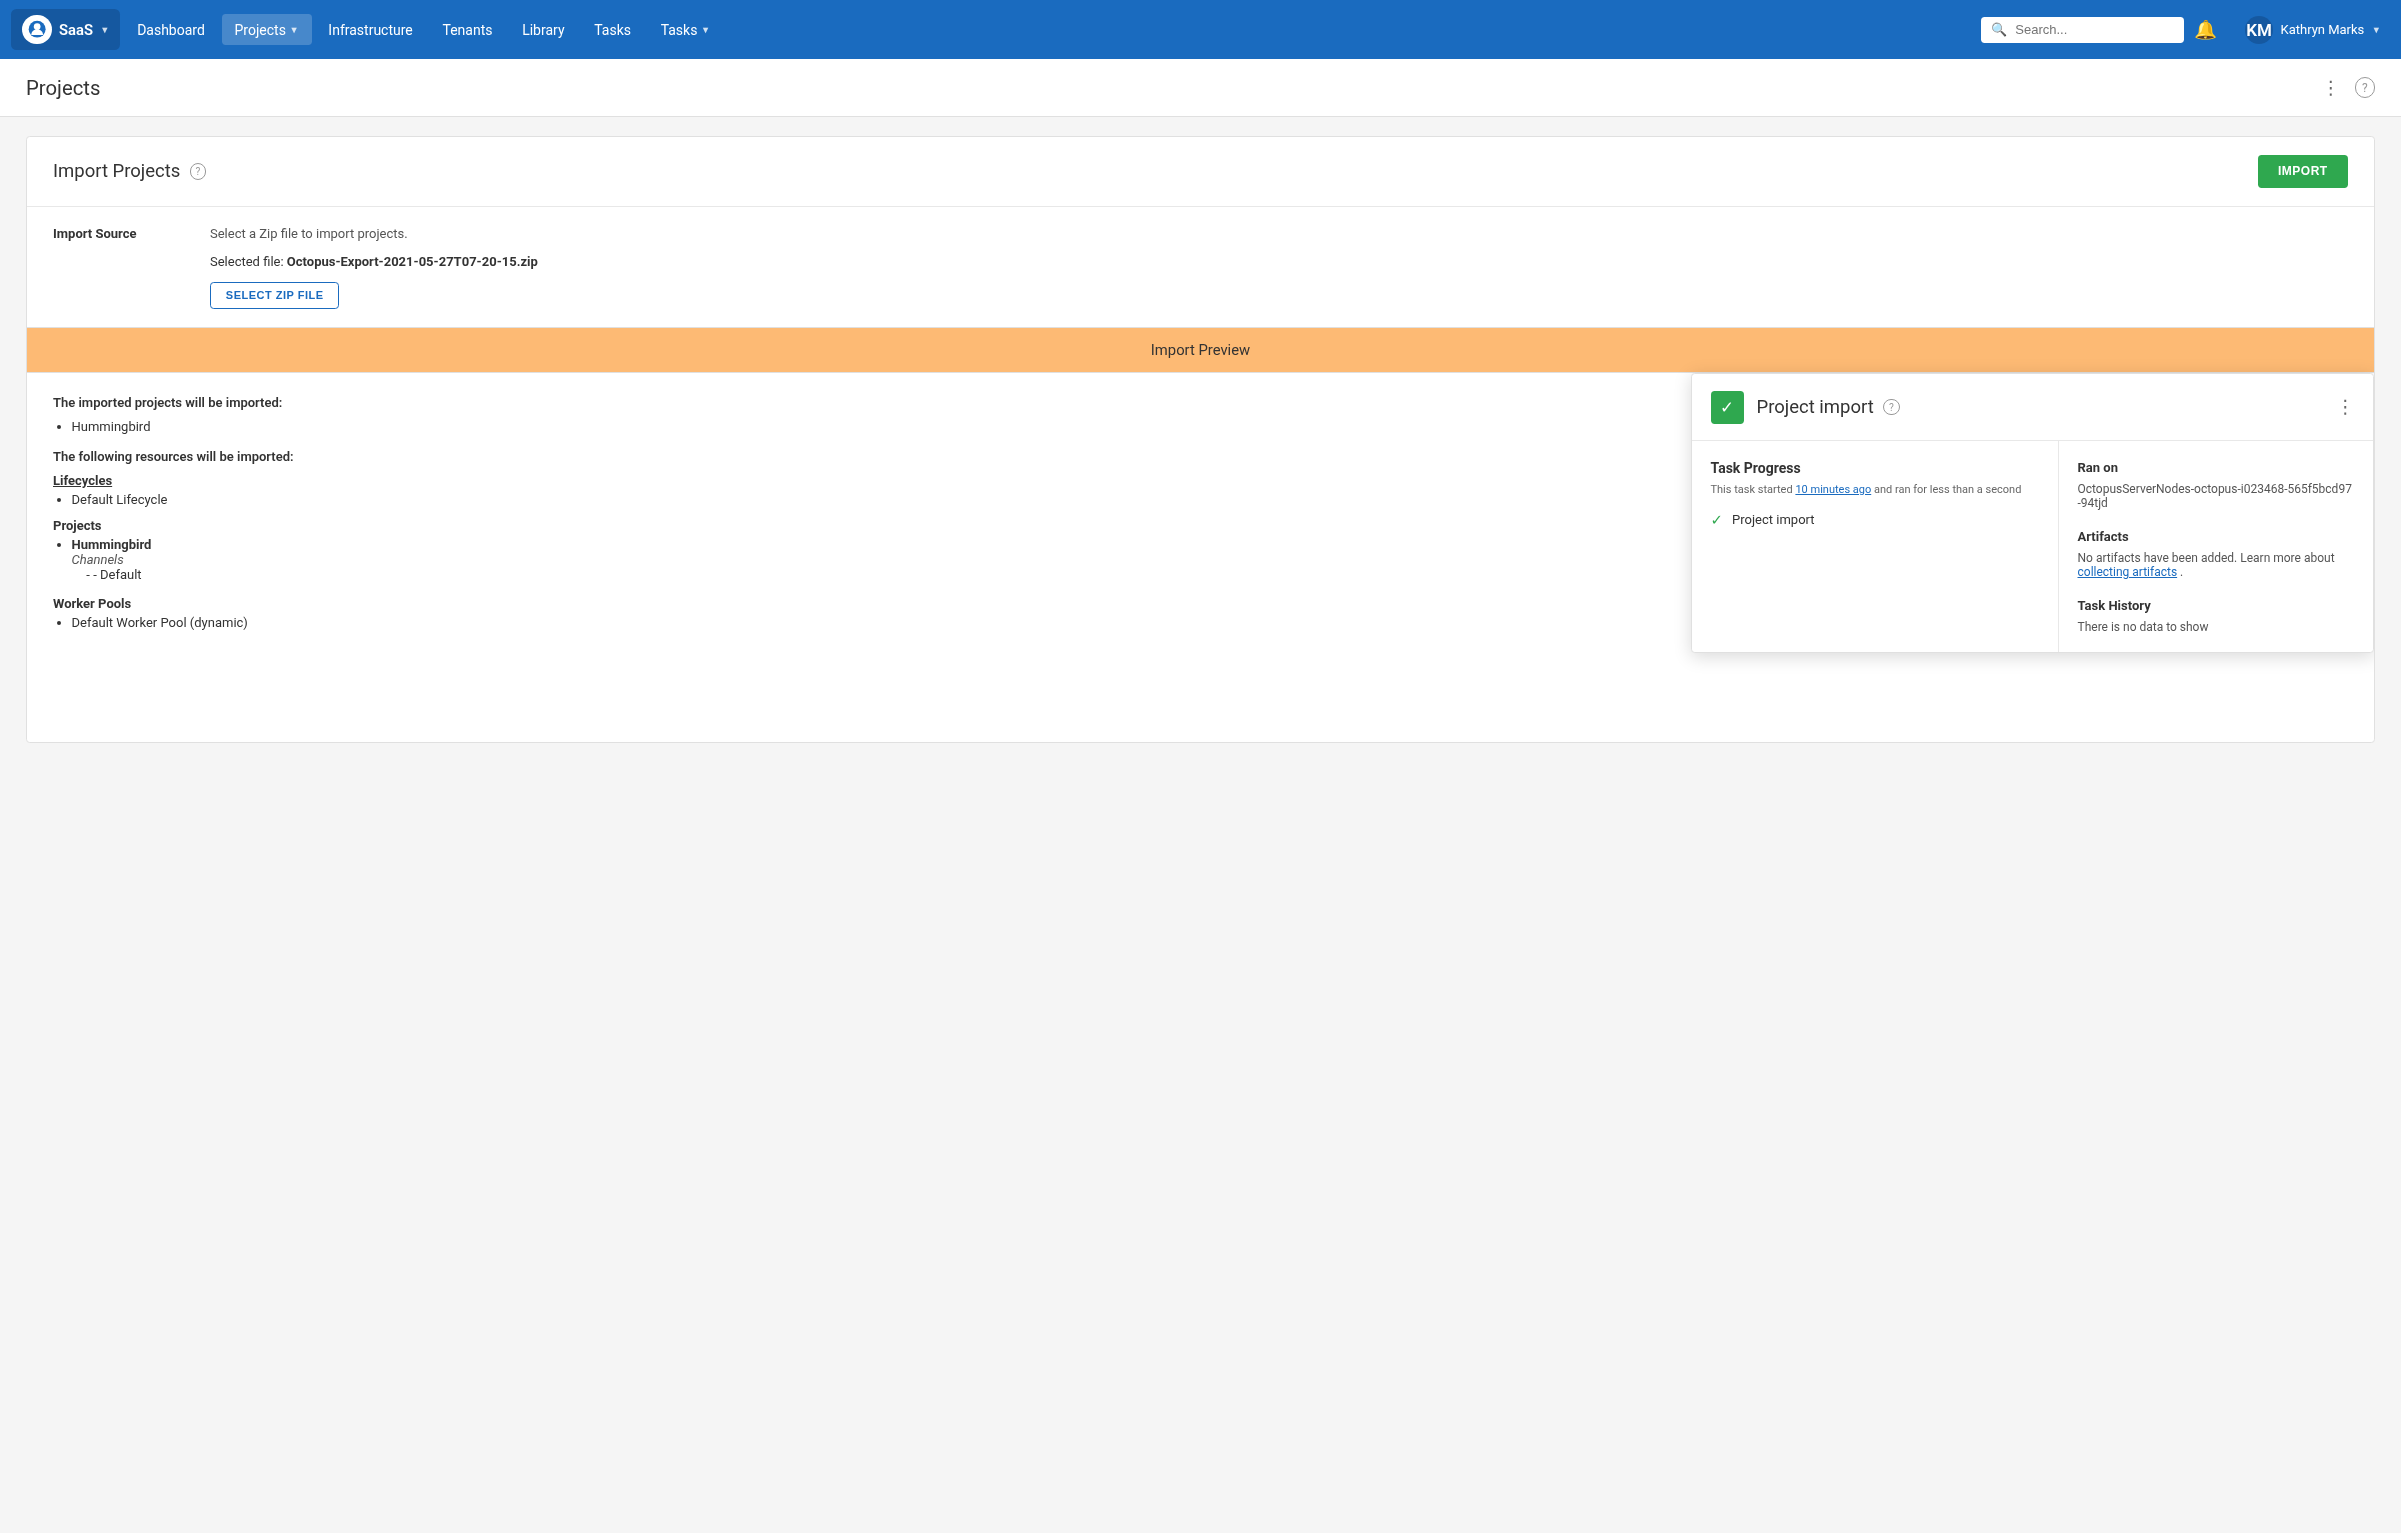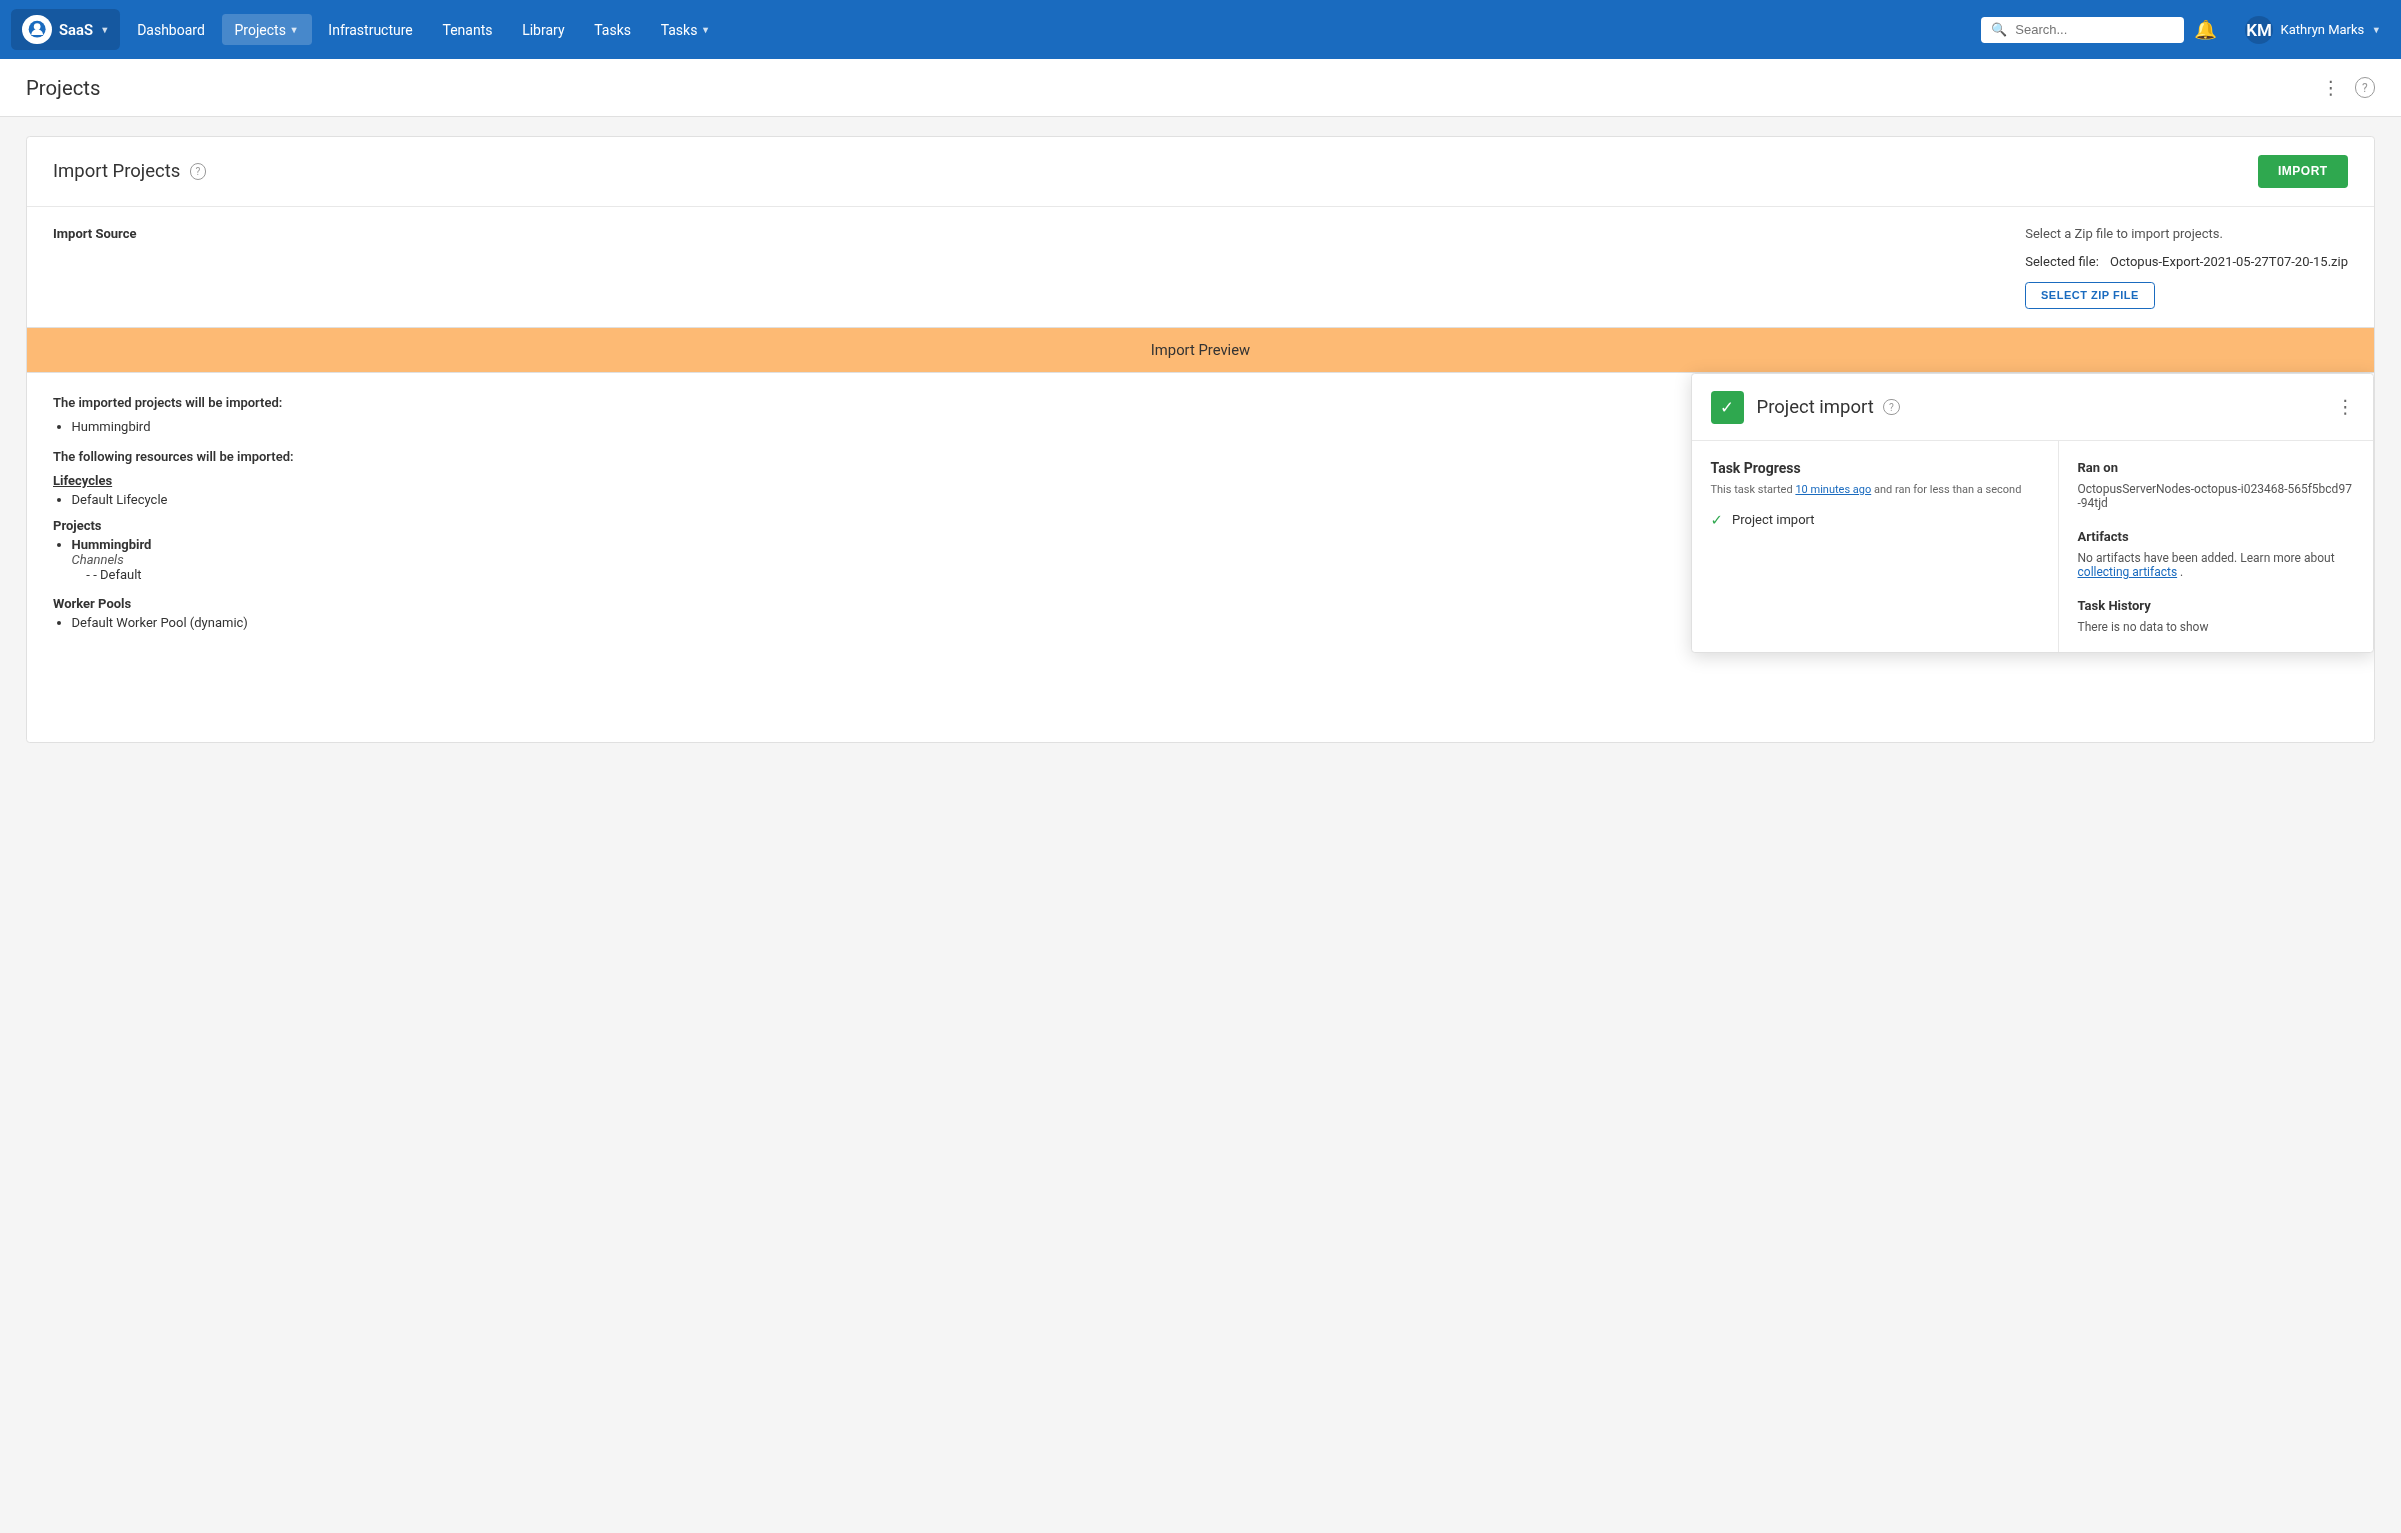--- a/index.html
+++ b/index.html
@@ -35,25 +35,25 @@
 
     
     .card { background: white; border-radius: 3.7px; border: 0.9px solid #e0e0e0; margin-bottom: 14.8px; overflow: hidden; }
 
     
     .import-header { padding: 18.5px 26px; display: flex; align-items: center; justify-content: space-between; }
     .import-title { display: flex; align-items: center; gap: 9.2px; font-size: 18.5px; font-weight: 400; color: #333; }
     .import-help { width: 16.6px; height: 16.6px; border: 1.8px solid #999; border-radius: 50%; display: flex; align-items: center; justify-content: center; color: #999; font-size: 10.2px; cursor: pointer; }
     .import-btn { background: #2fa84f; color: white; border: none; padding: 9.2px 20.3px; border-radius: 3.7px; font-size: 12px; font-weight: 700; cursor: pointer; letter-spacing: 0.5px; }
 
-    .import-source-row { border-top: 0.9px solid #e8e8e8; padding: 18.5px 26px; display: flex; align-items: flex-start; gap: 37px; justify-content: space-between; }
+    .import-source-row { border-top: 0.9px solid #e8e8e8; padding: 18.5px 26px; display: flex; align-items: flex-start; gap: 37px; }
     .import-source-label { font-weight: 700; font-size: 13px; color: #333; white-space: nowrap; min-width: 120px; }
     .import-source-content { color: #555; font-size: 13px; }
     .selected-file { margin-top: 13px; font-size: 13px; color: #333; }
-    .selected-file strong { font-weight: 400; margin-left: 8px; }
+    .selected-file strong { font-weight: 700; }
     .select-zip-btn { margin-top: 13px; border: 0.9px solid #1a6bbf; color: #1a6bbf; background: white; padding: 6.5px 14.8px; border-radius: 3.7px; font-size: 11px; font-weight: 600; cursor: pointer; letter-spacing: 0.5px; }
 
     
     .preview-header { background: #fdba74; padding: 13px 26px; border-top: 0.9px solid #e0e0e0; border-bottom: 0.9px solid #e0e0e0; text-align: center; }
     .preview-title { font-size: 14.8px; font-weight: 400; color: #333; }
     .preview-body { display: flex; gap: 0; }
     .preview-left { padding: 22px 26px; flex: 0 0 443px; font-size: 13px; color: #333; }
     .preview-left h4 { font-weight: 600; margin-bottom: 9.2px; font-size: 13px; }
     .preview-left ul { list-style: disc; padding-left: 18.5px; margin-bottom: 14.8px; }
     .preview-left li { margin-bottom: 3.7px; }

